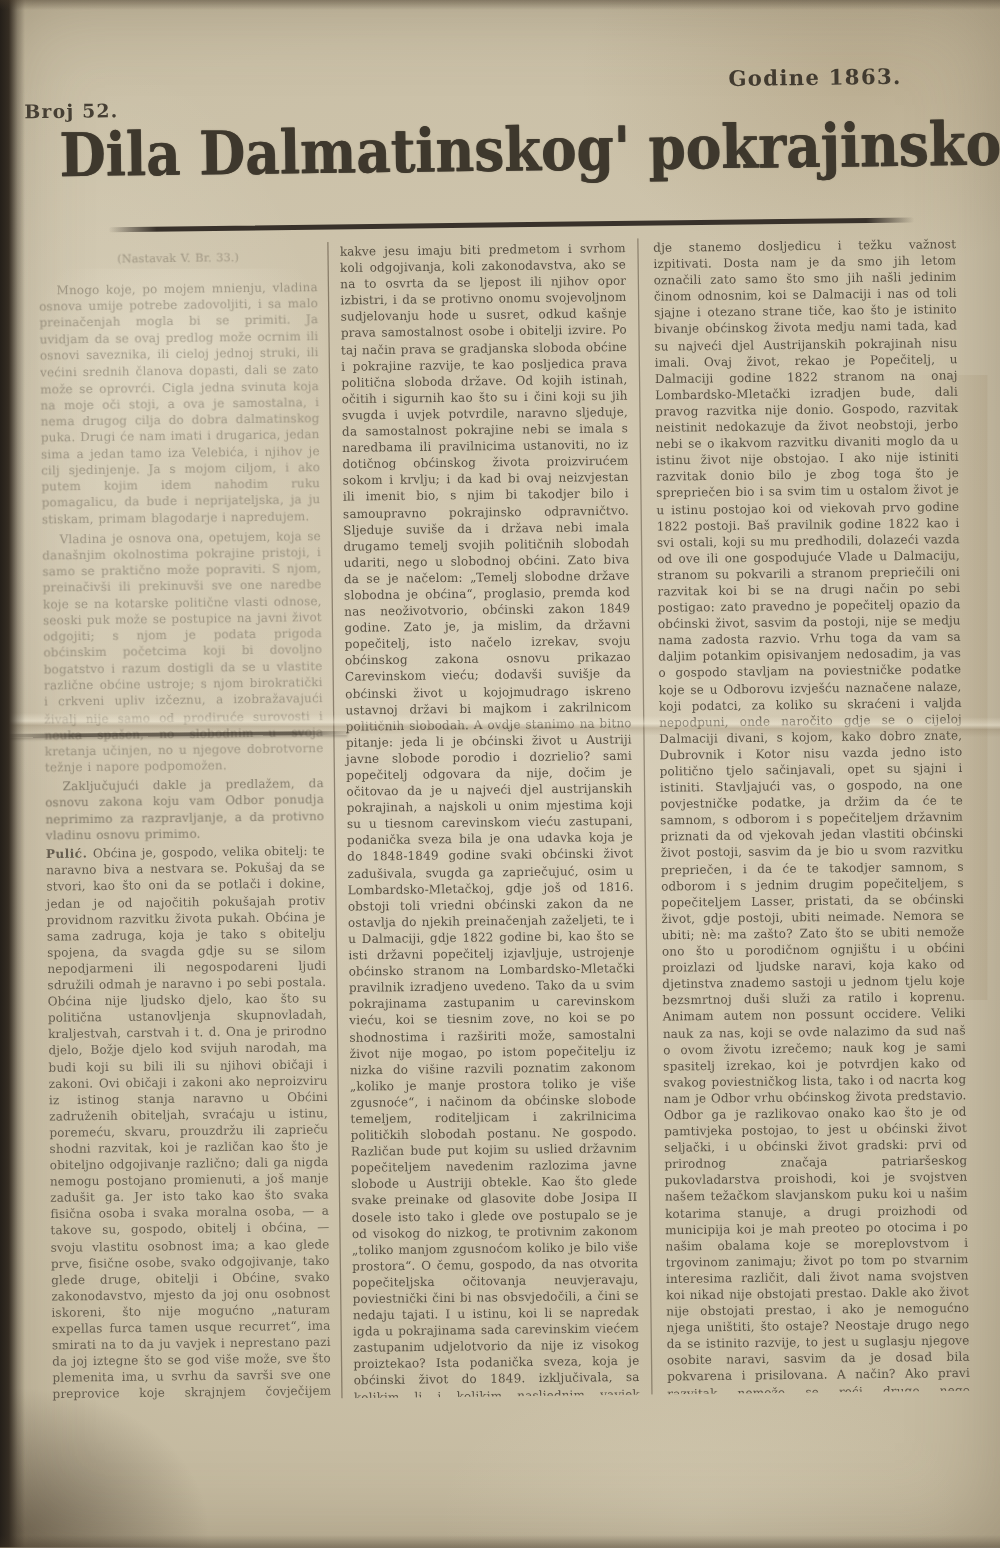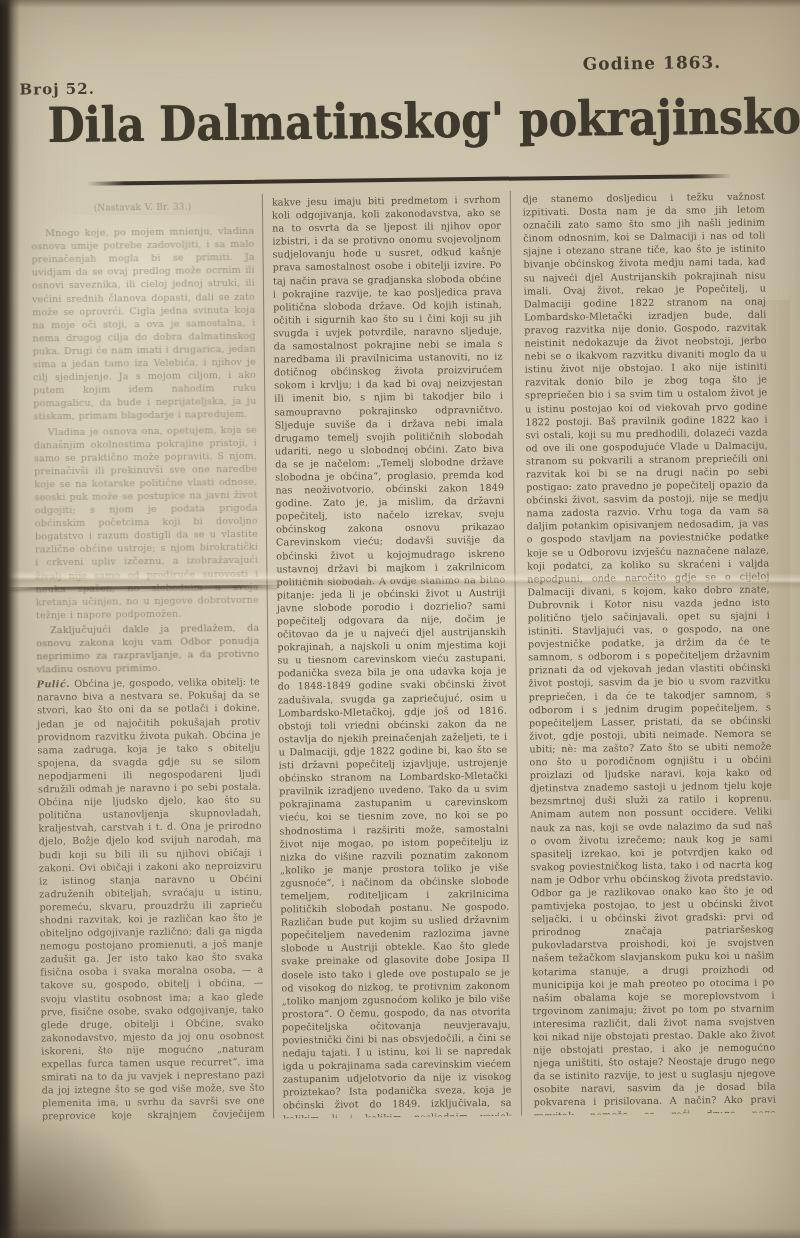--- a/index.html
+++ b/index.html
@@ -68,21 +68,21 @@
   .col p{margin:0 0 2px 0;}
   .col p.para{text-indent:14px;}
   .col p.no-indent{text-indent:0;}
   .note{
     text-align:center;text-indent:0 !important;
     font-size:9px;margin-bottom:11px !important;
     opacity:0.45;filter:blur(0.4px);
   }
   .faded{opacity:0.5;filter:blur(0.45px);}
   .semi{opacity:0.72;filter:blur(0.2px);}
-  .speaker{font-style:italic;font-weight:bold;letter-spacing:0.4px;}
+  .speaker{font-weight:bold;letter-spacing:0.4px;}
   .crease-band{
     position:absolute;top:572px;left:0;right:0;height:16px;
     background:linear-gradient(180deg,rgba(255,250,235,0) 0%,rgba(246,240,222,0.45) 40%,rgba(120,102,75,0.22) 62%,rgba(255,250,235,0) 100%);
     transform:rotate(0.25deg);
     pointer-events:none;
   }
   .crease-dark{
     position:absolute;top:586px;left:6px;width:272px;height:3px;
     background:linear-gradient(90deg,rgba(38,31,23,0.15),rgba(38,31,23,0.62) 20%,rgba(38,31,23,0.62) 85%,rgba(38,31,23,0.1));
     box-shadow:0 1.5px 2px rgba(38,31,23,0.25);

